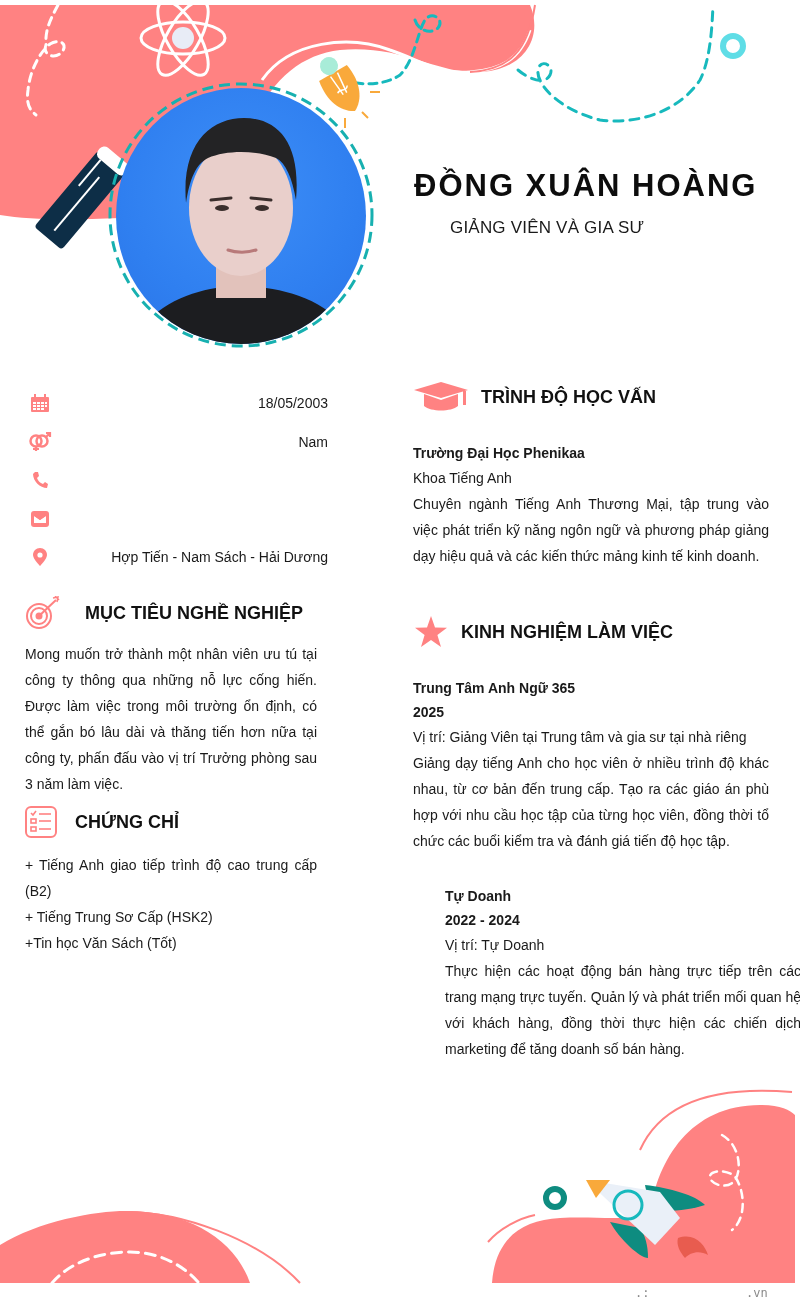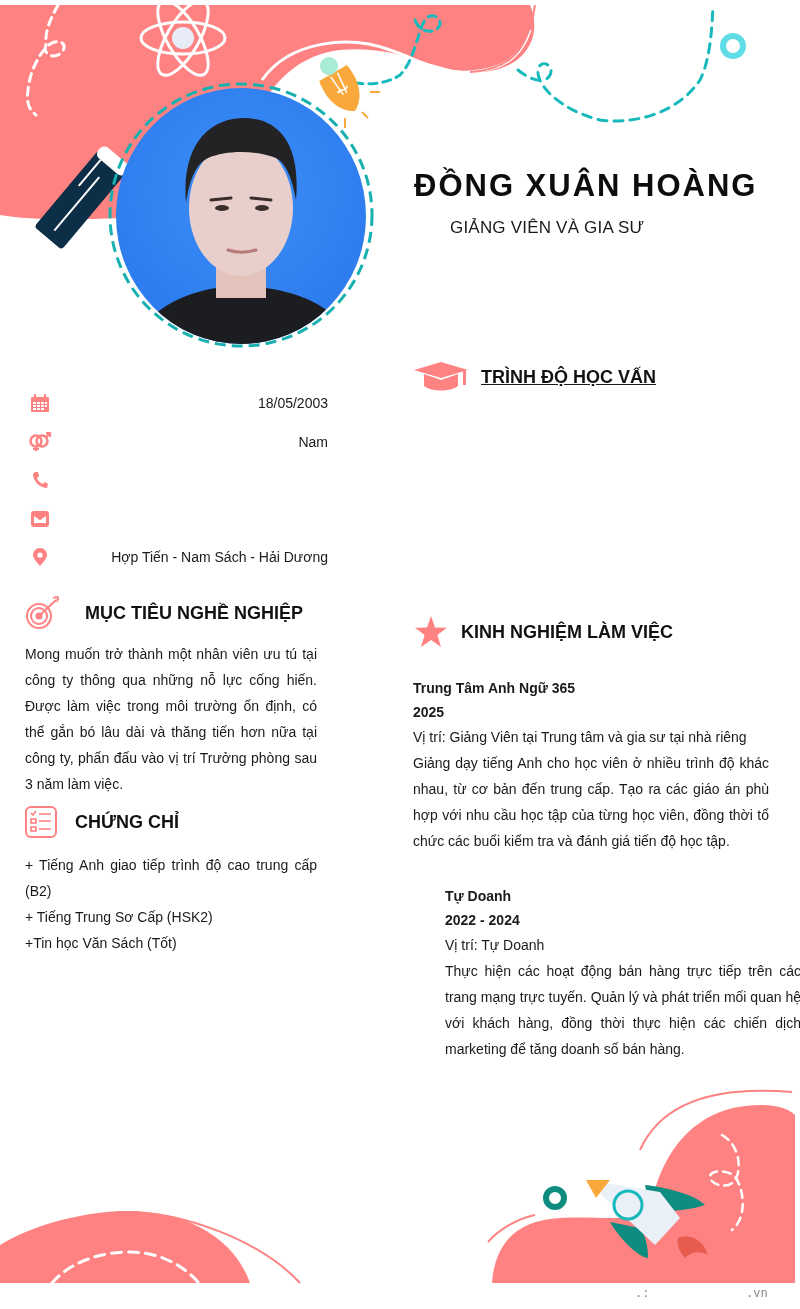--- a/index.html
+++ b/index.html
@@ -212,30 +212,35 @@
         </svg>
     </span>
     <span class="label">CHỨNG CHỈ</span>
   </div>
   <div class="para" style="left:25px; top:852px; width:292px;">
     <p>+ Tiếng Anh giao tiếp trình độ cao trung cấp (B2)</p>
     <p>+ Tiếng Trung Sơ Cấp (HSK2)</p>
     <p>+Tin học Văn Sách (Tốt)</p>
   </div>
 
-  <div class="sec-head" style="left:414px; top:360px;text-decoration:underline;">
+  <div class="sec-head" style="left:414px; top:380px;">
     <span style="width:56px; height:34px; margin-right:11px; display:inline-block;">
       <svg width="56" height="34" viewBox="0 0 56 34">
           <path d="M0,10 L27,2 L54,10 L27,18 Z" fill="#ff8282"></path>
           <path d="M10,14 L10,26 C17,32 37,32 44,26 L44,14 L27,20 Z" fill="#ff8282"></path>
           <rect x="49" y="11" width="3" height="14" fill="#ff8282"></rect>
         </svg>
     </span>
     <span class="label">TRÌNH ĐỘ HỌC VẤN</span>
   </div>
+  <div class="para" style="left:413px; top:441px; width:356px;">
+    <p class="bold" style="line-height:25px;">Trường Đại Học Phenikaa</p>
+    <p style="line-height:25px;">Khoa Tiếng Anh</p>
+    <p>Chuyên ngành Tiếng Anh Thương Mại, tập trung vào việc phát triển kỹ năng ngôn ngữ và phương pháp giảng dạy hiệu quả và các kiến thức mảng kinh tế kinh doanh.</p>
+  </div>
 
   <div class="sec-head" style="left:414px; top:615px;">
     <span style="width:34px; height:34px; margin-right:13px; display:inline-block;">
       <svg width="34" height="34" viewBox="0 0 34 34">
           <path d="M17,1 L21,12.5 L33,12.8 L23.4,20 L27,32 L17,25 L7,32 L10.6,20 L1,12.8 L13,12.5 Z" fill="#ff8282"></path>
         </svg>
     </span>
     <span class="label">KINH NGHIỆM LÀM VIỆC</span>
   </div>
 

